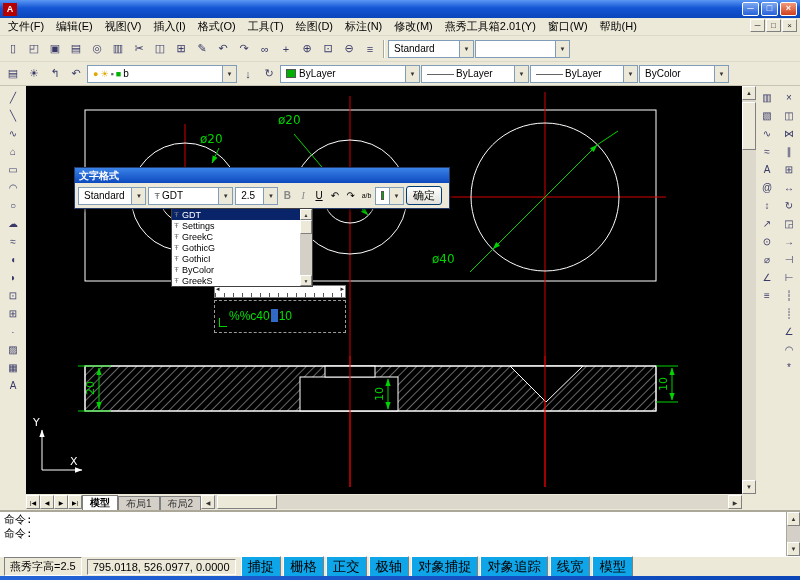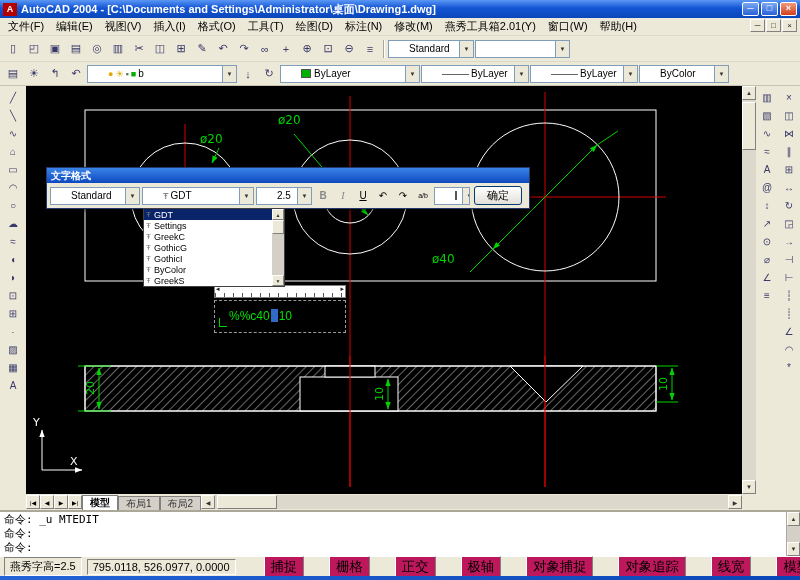--- a/index.html
+++ b/index.html
@@ -19,21 +19,21 @@
 .menu-item{padding:1px 6px;white-space:nowrap;}
 .child-btns{margin-left:auto;display:flex;gap:1px;}
 .child-btn{width:15px;height:13px;border:1px solid;border-color:#fff #808080 #808080 #fff;background:#ece9d8;font-size:8px;line-height:11px;text-align:center;color:#222;}
 
 
 .toolbar{display:flex;align-items:center;gap:1px;padding:1px 3px;background:#ece9d8;}
 .tb1{height:26px;flex:0 0 26px;border-bottom:1px solid #ddd9c8;}
 .tb2{height:24px;flex:0 0 24px;border-bottom:1px solid #c8c4b4;}
 .tbtn{width:20px;height:20px;display:flex;align-items:center;justify-content:center;font-size:11px;color:#3a3a6a;background:#ece9d8;border:1px solid #ece9d8;}
 .sep{width:2px;height:18px;border-left:1px solid #aca899;border-right:1px solid #fff;margin:0 2px;}
-.combo{height:18px;background:#fff;border:1px solid #7f9db9;display:flex;align-items:center;font-size:10px;padding-left:20px;white-space:nowrap;overflow:hidden;}
+.combo{height:18px;background:#fff;border:1px solid #7f9db9;display:flex;align-items:center;font-size:10px;padding-left:5px;white-space:nowrap;overflow:hidden;}
 .combo .val{flex:1;overflow:hidden;}
 .combo .arrow{flex:0 0 14px;height:100%;margin-left:2px;background:#ece9d8;border-left:1px solid #7f9db9;display:flex;align-items:center;justify-content:center;font-size:6px;color:#333;}
 .w86{width:86px;}.w95{width:95px;}.w112{width:112px;}.w56{width:56px;}.w150{width:150px;}.w140{width:140px;}.w108{width:108px;}.w90{width:90px;}
 .sw{display:inline-block;width:10px;height:9px;background:#00b000;margin-right:3px;border:1px solid #555;}
 .mini{font-size:9px;margin-right:2px;}
 .yellow{color:#e0a800;}.green{color:#00b000;}.gray{color:#666;}
 
 
 .main-row{flex:0 0 424px;display:flex;height:424px;}
 .vtb{background:#ece9d8;display:flex;flex-direction:column;align-items:center;padding-top:2px;}
@@ -61,25 +61,25 @@
 .hthumb{position:absolute;left:2px;top:0;height:14px;width:60px;background:#ece9d8;border:1px solid;border-color:#fff #808080 #808080 #fff;}
 
 
 .command{flex:0 0 46px;height:46px;display:flex;background:#fff;border-top:2px solid #aca899;}
 .cmd-lines{flex:1;padding:1px 4px;font-family:"DejaVu Sans Mono","Liberation Mono",monospace;font-size:11px;line-height:14px;}
 .cmd-scroll{width:14px;flex:0 0 14px;display:flex;flex-direction:column;background:#d4d0c8;border-left:1px solid #aca899;}
 
 
 .statusbar{flex:0 0 20px;height:20px;display:flex;align-items:center;gap:5px;padding:0 4px;background:#ece9d8;border-top:1px solid #fff;}
 .panel{border:1px solid;border-color:#808080 #fff #fff #808080;padding:1px 5px;white-space:nowrap;}
-.sbtn2{border:1px solid;border-color:#fff #808080 #808080 #fff;background:#be185d;padding:1px 6px;white-space:nowrap;margin-left:23px;}
+.sbtn2{border:1px solid;border-color:#fff #808080 #808080 #fff;background:#0ea5e9;padding:1px 6px;white-space:nowrap;}
 .bottomstrip{flex:0 0 4px;height:4px;background:linear-gradient(90deg,#2464d6,#0a46b8);}
 
 
-#dialog{position:absolute;left:20px;top:81px;width:484px;z-index:10;background:#ece9d8;border:1px solid #243a6b;box-shadow:2px 2px 3px rgba(0,0,0,.5);}
+#dialog{position:absolute;left:48px;top:81px;width:376px;z-index:10;background:#ece9d8;border:1px solid #243a6b;box-shadow:2px 2px 3px rgba(0,0,0,.5);}
 .dlg-title{height:15px;background:linear-gradient(180deg,#3a83e8,#0d49be);color:#fff;font-size:10px;font-weight:bold;display:flex;align-items:center;padding:0 4px;}
 .dlg-bar{height:25px;display:flex;align-items:center;gap:2px;padding:0 3px;}
 .dbtn{width:18px;height:18px;border:1px solid #ece9d8;background:#ece9d8;display:flex;align-items:center;justify-content:center;font-size:10px;}
 .dbtn.dim{color:#888;}
 .ok-btn{margin-left:auto;margin-right:4px;width:48px;height:19px;border:1px solid #003c74;border-radius:3px;background:linear-gradient(#fff,#e2e0d8);font-size:11px;}
 #font-list{position:absolute;left:96px;top:40px;width:142px;background:#fff;border:1px solid #404040;z-index:11;}
 .flist-rows{margin-right:12px;}
 .fitem{height:11px;display:flex;align-items:center;font-size:9px;padding-left:2px;white-space:nowrap;overflow:hidden;}
 .fitem .ficon{color:#777;font-size:8px;margin-right:3px;}
 .fitem.selected{background:#0a246a;color:#fff;}
@@ -97,21 +97,20 @@
 .mtext-line{position:absolute;left:14px;top:8px;font-size:12px;color:#00e000;white-space:nowrap;display:flex;align-items:flex-start;}
 .cursor{display:inline-block;width:7px;height:13px;background:#316ac5;margin:0 1px;}
 </style>
 </head>
 <body>
 
 <div id="window">
 
   <div class="titlebar">
     <span class="logo">A</span>
-    <span>AutoCAD 2004 - [C:\Documents and Settings\Administrator\桌面\Drawing1.dwg]</span>
     <span class="win-btns">
       <span class="win-btn">─</span>
       <span class="win-btn">□</span>
       <span class="win-btn close">×</span>
     </span>
   </div>
 
   <div class="menubar">
 
   <span class="menu-item">文件(F)</span>
@@ -600,21 +599,20 @@
         </button>
         <button class="tbtn">
           <span>*</span>
         </button>
       </div>
   </div>
 
   <div class="command">
     <div class="cmd-lines">
 
-    <div class="cmd-line">命令: _u MTEDIT</div>
         <div class="cmd-line">命令:</div>
         <div class="cmd-line">命令:</div>
       </div>
     <div class="cmd-scroll">
       <span class="sbtn" style="width:13px;">▲</span>
       <span style="flex:1;"></span>
       <span class="sbtn" style="width:13px;">▼</span>
     </div>
   </div>
 

